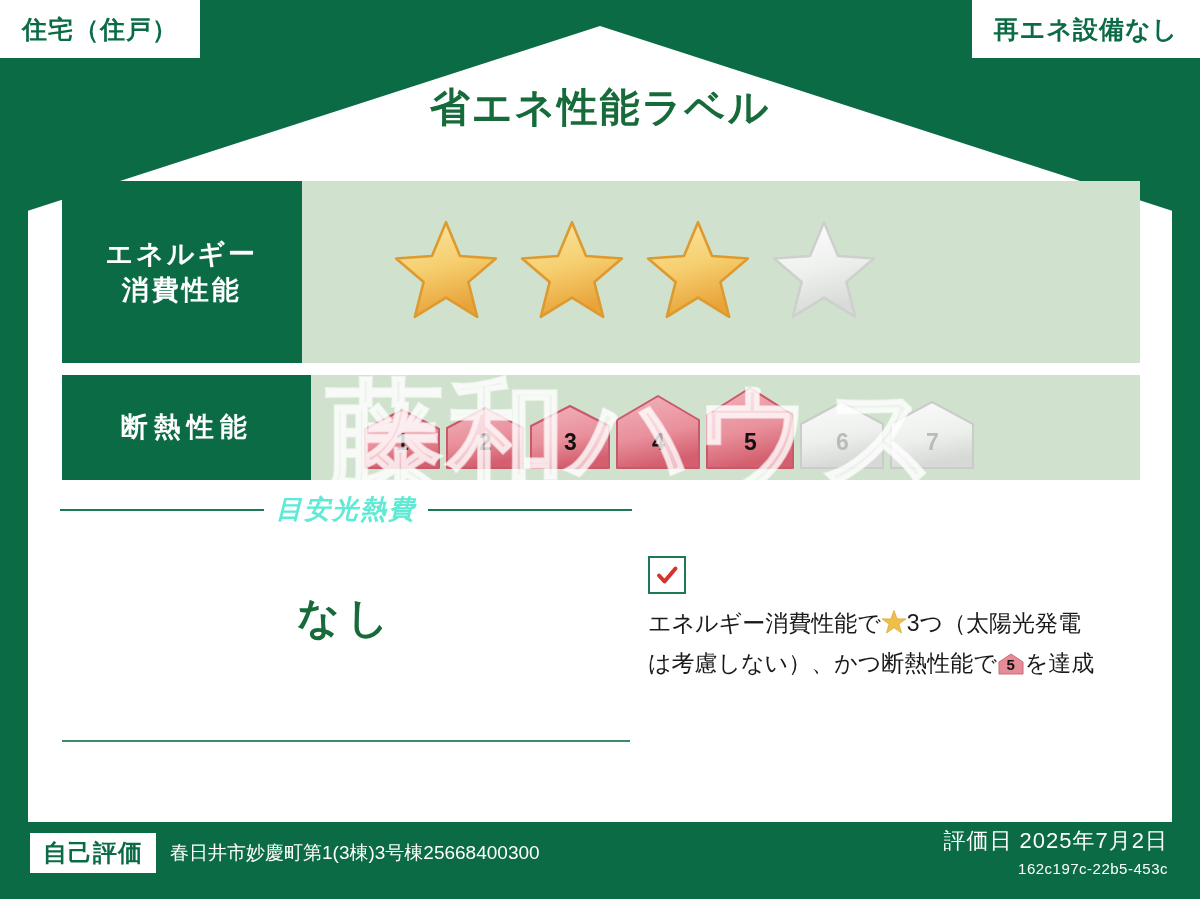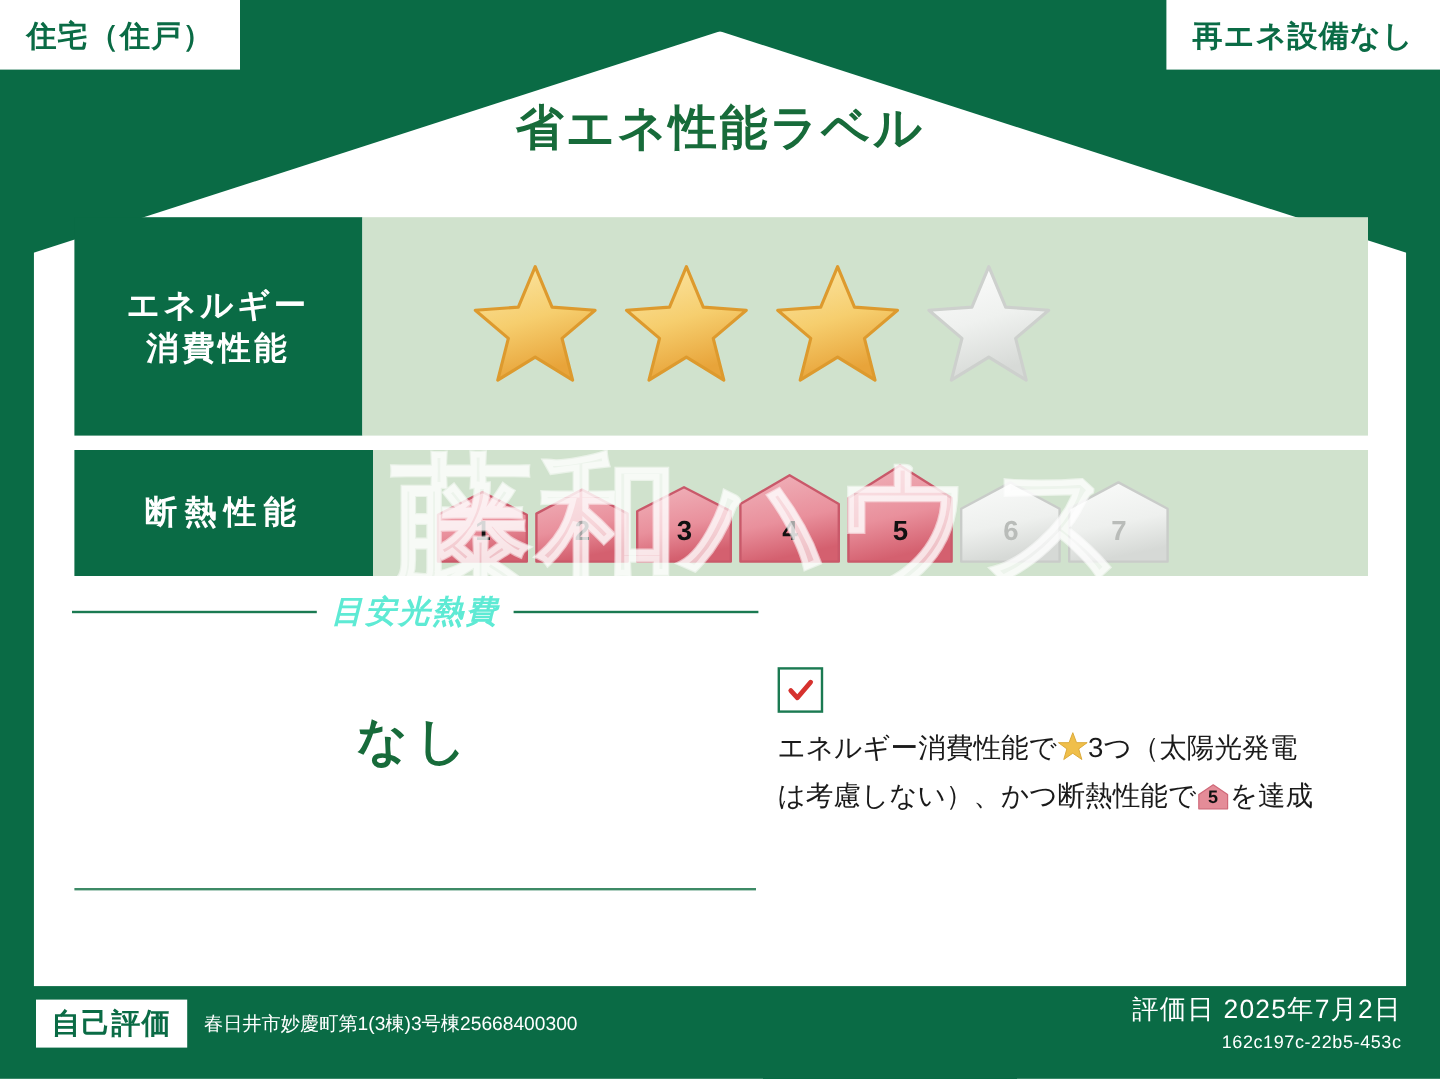--- a/index.html
+++ b/index.html
@@ -100,21 +100,21 @@
     position:absolute;inset:0;display:flex;align-items:center;justify-content:center;
     font-size:15px;font-weight:bold;color:#111;padding-top:4px;
   }
 
   
   #footer-left{position:absolute;left:30px;bottom:26px;display:flex;align-items:center;gap:14px;}
   #self-eval{
     background:#fff;color:#0a6b45;font-weight:bold;font-size:24px;
     padding:4px 13px;letter-spacing:1px;
   }
-  #address{color:#fff;font-size:16px;letter-spacing:0px;}
+  #address{color:#fff;font-size:19px;letter-spacing:0px;}
   #footer-right{position:absolute;right:32px;bottom:22px;text-align:right;color:#fff;}
   #eval-date{font-size:22px;letter-spacing:1px;}
   #eval-id{font-size:15px;margin-top:4px;letter-spacing:0.5px;}
 
   
   #watermark{
     position:absolute;left:355px;top:372px;width:560px;height:130px;
     font-size:118px;font-weight:bold;letter-spacing:4px;
     color:rgba(255,255,255,0.62);
     -webkit-text-stroke:2px rgba(255,255,255,0.55);

